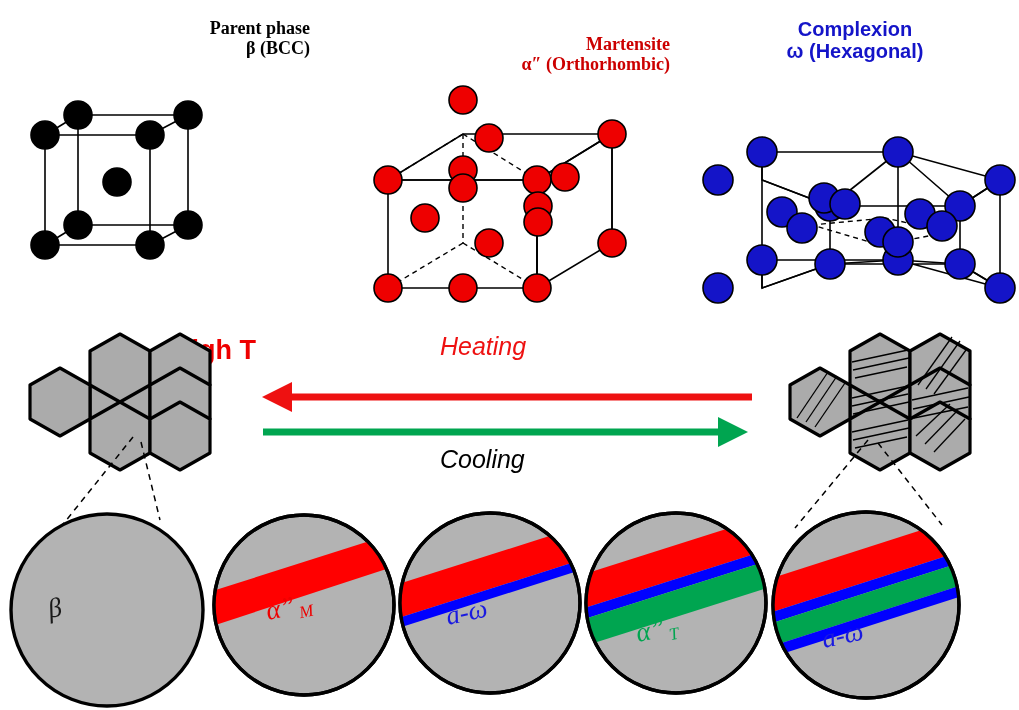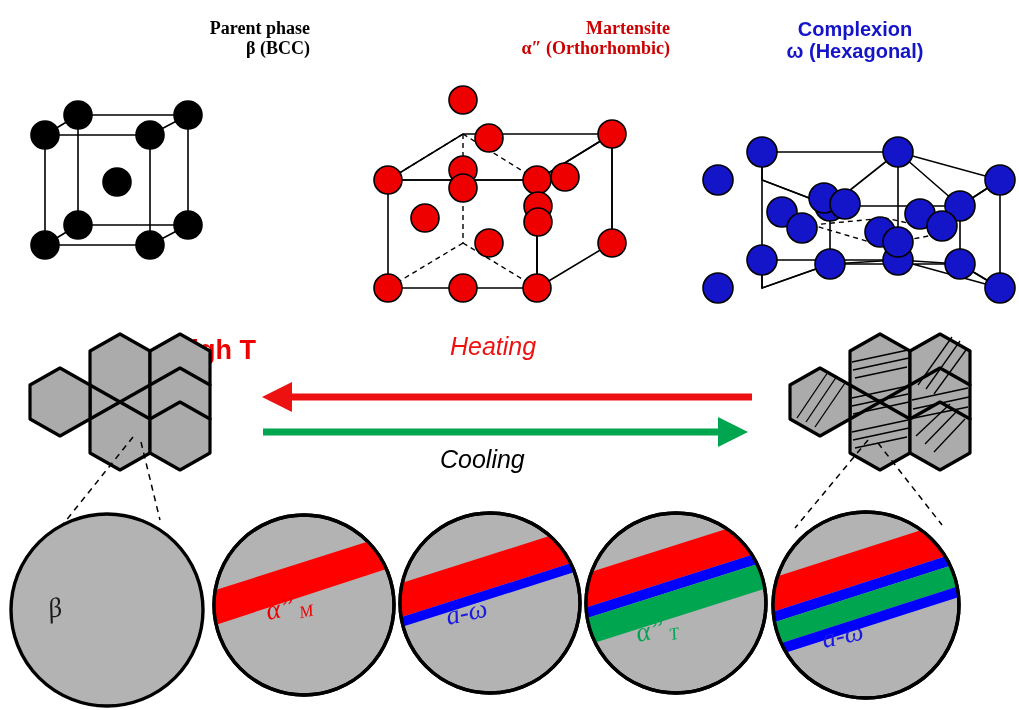--- a/index.html
+++ b/index.html
@@ -3,27 +3,27 @@
 <meta charset="utf-8">
 <style>
   html,body{margin:0;padding:0;background:#ffffff;}
   body{width:1019px;height:710px;position:relative;overflow:hidden;
        font-family:"Liberation Sans", sans-serif;}
   .stage{position:absolute;left:0;top:0;width:1019px;height:710px;}
   .col-title{position:absolute;text-align:center;line-height:1.12;}
   .title-serif{font-family:"Liberation Serif", serif;font-weight:bold;font-size:18px;text-align:right;}
   .title-sans{font-family:"Liberation Sans", sans-serif;font-weight:bold;font-size:20px;}
   .t-black{color:#000000;}
-  .t-red{color:#CC0000;}
+  .t-red{color:#CC0000;margin-top:16px;}
   .t-blue{color:#1414C8;}
   .temp-label{position:absolute;font-family:"Liberation Sans", sans-serif;
               font-weight:bold;font-size:27px;color:#EE0000;}
   .flow-label{position:absolute;font-family:"Liberation Sans", sans-serif;
               font-style:italic;font-weight:normal;font-size:25px;}
-  .fl-red{color:#EE1111;margin-left:10px;}
+  .fl-red{color:#EE1111;}
   .fl-green{color:#000000;}
   svg{position:absolute;left:0;top:0;overflow:visible;}
   .cell-line{stroke:#000000;stroke-width:1.6;fill:none;}
   .cell-line-dash{stroke:#000000;stroke-width:1.4;fill:none;stroke-dasharray:5,4;}
   .atom{stroke:#000000;stroke-width:1.6;}
   .atom-k{fill:#000000;}
   .atom-r{fill:#EE0000;}
   .atom-b{fill:#1414C8;}
   .hex{fill:#ABABAB;stroke:#000000;stroke-width:3.2;stroke-linejoin:round;}
   .stria{stroke:#000000;stroke-width:1.3;fill:none;}

